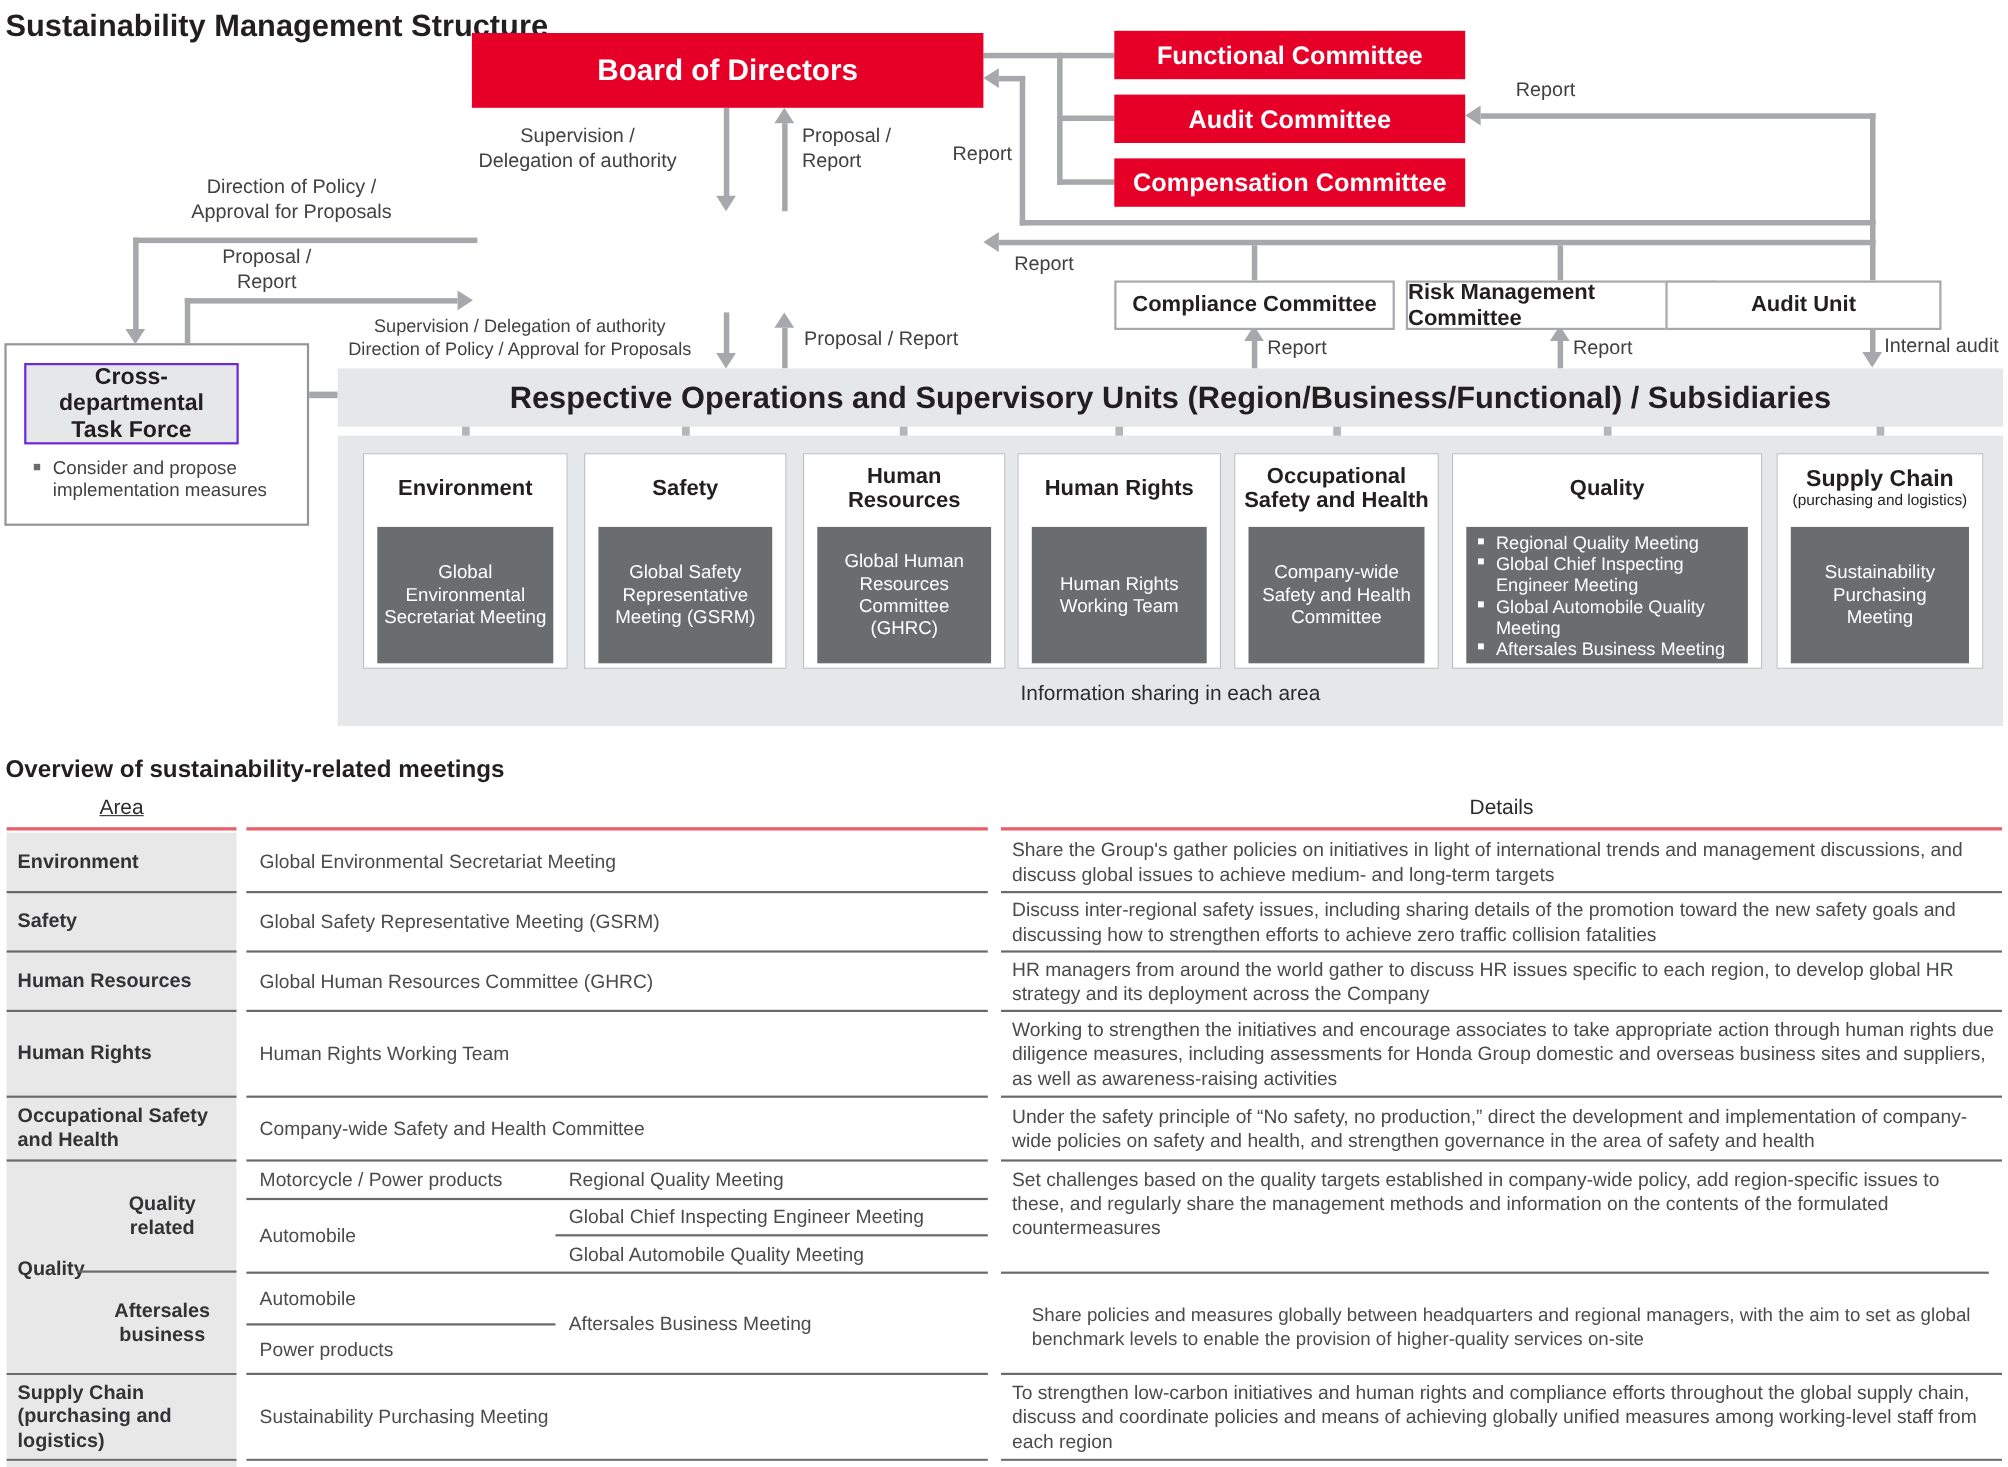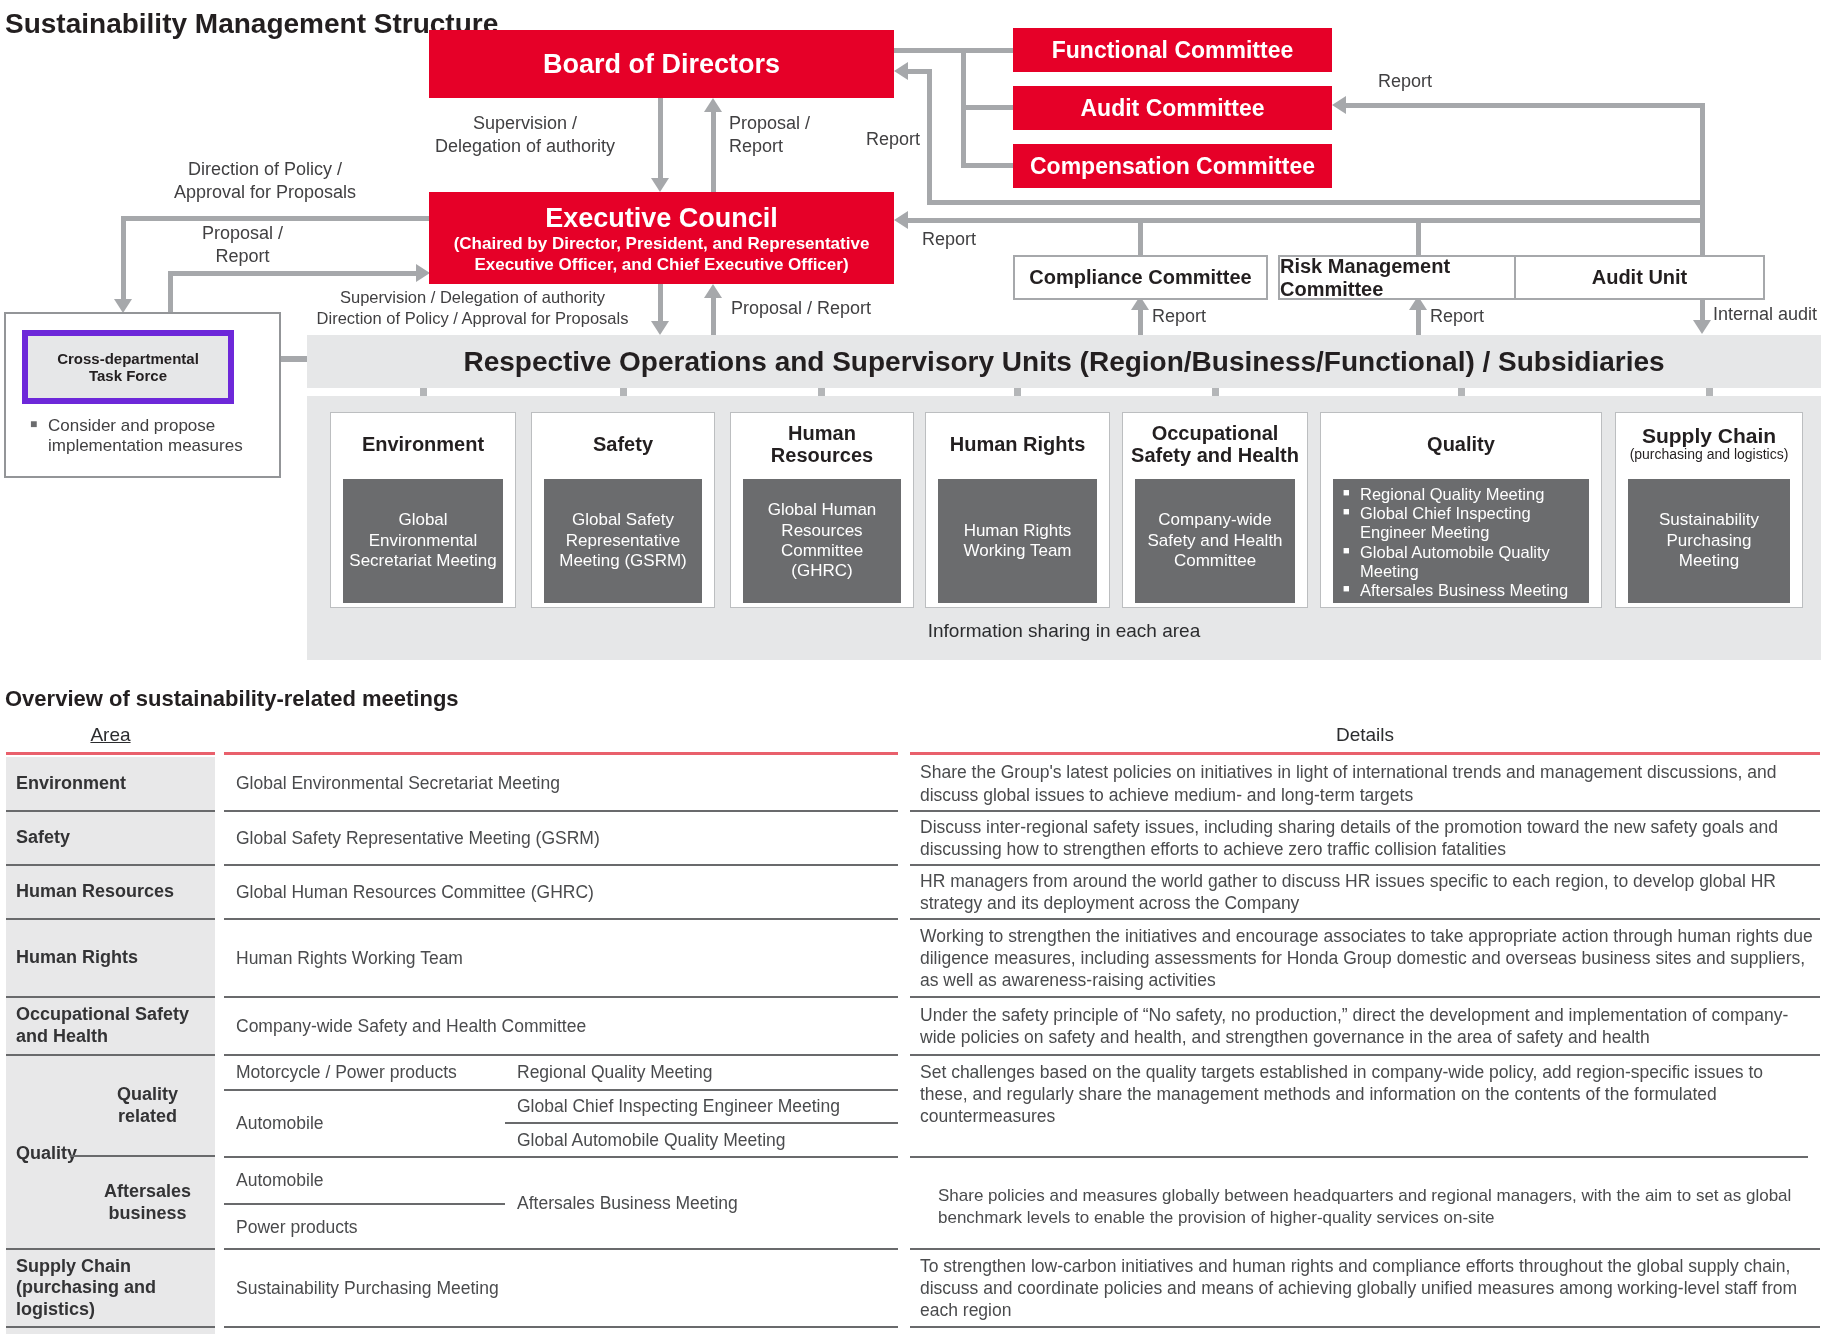--- a/index.html
+++ b/index.html
@@ -15,21 +15,21 @@
   .ec-sub{font-size:17px;line-height:1.18;font-weight:bold;}
   .cmte{font-size:23px;}
   .nom{left:1013px;top:28px;width:319px;height:44px;}
   .aud{left:1013px;top:86px;width:319px;height:44px;}
   .comp{left:1013px;top:144px;width:319px;height:44px;}
   .whitebox{position:absolute;background:#fff;border:2px solid #a6a8ab;box-sizing:border-box;display:flex;align-items:center;justify-content:center;font-weight:bold;font-size:20px;color:#231f20;}
   .compliance{left:1013px;top:255px;width:255px;height:45px;}
   .risk{left:1278px;top:255px;width:282px;height:45px;}
   .auditunit{left:1514px;top:255px;width:251px;height:45px;}
   .tf-outer{left:4px;top:312px;width:277px;height:166px;background:#fff;border:2px solid #939598;box-sizing:border-box;}
-  .tf-inner{left:22px;top:330px;width:212px;height:74px;background:#e6e7e8;border:6px solid #6d28d9;box-sizing:border-box;display:flex;align-items:center;justify-content:center;text-align:center;font-weight:bold;font-size:15px;line-height:1.15;}
+  .tf-inner{left:22px;top:330px;width:195px;height:74px;background:#e6e7e8;border:2px solid #6d28d9;box-sizing:border-box;display:flex;align-items:center;justify-content:center;text-align:center;font-weight:bold;font-size:21px;line-height:1.15;}
   .tf-note{left:30px;top:416px;width:236px;font-size:17px;line-height:1.2;color:#414042;padding-left:18px;box-sizing:border-box;}
   .tf-note::before{content:"\25A0";position:absolute;left:0;top:1px;font-size:12px;color:#6b6c6e;}
   .bar{left:307px;top:335px;width:1514px;height:53px;background:#e6e7e8;display:flex;align-items:center;justify-content:center;font-size:28px;font-weight:bold;color:#231f20;}
   .units-bg{left:307px;top:396px;width:1514px;height:264px;background:#e6e7e8;}
   .info{left:307px;top:620px;width:1514px;text-align:center;font-size:19px;color:#2b2c2e;}
   .unit{position:absolute;top:412px;height:196px;background:#fff;border:1px solid #bcbec0;box-sizing:border-box;}
   .u-title{height:62px;display:flex;align-items:center;justify-content:center;text-align:center;font-weight:bold;font-size:20px;line-height:1.1;color:#231f20;}
   .u-title-sc{height:62px;display:flex;flex-direction:column;align-items:center;justify-content:center;text-align:center;color:#231f20;}
   .u-title-sc .big{font-weight:bold;font-size:21px;line-height:1.05;}
   .u-title-sc .small{font-size:14px;line-height:1.1;}
@@ -142,25 +142,20 @@
 Report</div>
   <div class="lbl" style="left:922px;top:228px;">Report</div>
   <div class="lbl lbl-c lbl-sm" style="left:300px;top:287px;width:345px;">Supervision / Delegation of authority</div>
   <div class="lbl lbl-c lbl-sm" style="left:300px;top:308px;width:345px;">Direction of Policy / Approval for Proposals</div>
   <div class="lbl" style="left:731px;top:297px;">Proposal / Report</div>
   <div class="lbl" style="left:1152px;top:305px;">Report</div>
   <div class="lbl" style="left:1430px;top:305px;">Report</div>
   <div class="lbl" style="left:1713px;top:303px;">Internal audit</div>
 
   <div class="redbox bod">Board of Directors</div>
-  <div class="redbox ec">
-    <div class="ec-title">Executive Council</div>
-    <div class="ec-sub pre">(Chaired by Director, President, and Representative
-Executive Officer, and Chief Executive Officer)</div>
-  </div>
   <div class="redbox cmte nom">Functional Committee</div>
   <div class="redbox cmte aud">Audit Committee</div>
   <div class="redbox cmte comp">Compensation Committee</div>
 
   <div class="whitebox compliance">Compliance Committee</div>
   <div class="whitebox risk">Risk Management Committee</div>
   <div class="whitebox auditunit">Audit Unit</div>
 
   <div class="abs tf-outer"></div>
   <div class="abs tf-inner pre">Cross-departmental
@@ -216,21 +211,21 @@
   <div class="t-head" style="left:910px;width:910px;">Details</div>
   <div class="redline" style="left:6px;width:209px;"></div>
   <div class="redline" style="left:224px;width:674px;"></div>
   <div class="redline" style="left:910px;width:910px;"></div>
 
   <div class="rows">
 
     <div class="trow r53">
       <div class="c-area">Environment</div>
       <div class="c-meet">Global Environmental Secretariat Meeting</div>
-      <div class="c-det">Share the Group's latest policies on initiatives in light of international trends and management discussions, and discuss global issues to achieve medium- and long-term targets</div>
+      <div class="c-det">Share the Group's gather policies on initiatives in light of international trends and management discussions, and discuss global issues to achieve medium- and long-term targets</div>
     </div>
 
     <div class="trow r54">
       <div class="c-area sep">Safety</div>
       <div class="c-meet sep">Global Safety Representative Meeting (GSRM)</div>
       <div class="c-det sep">Discuss inter-regional safety issues, including sharing details of the promotion toward the new safety goals and discussing how to strengthen efforts to achieve zero traffic collision fatalities</div>
     </div>
 
     <div class="trow r54">
       <div class="c-area sep">Human Resources</div>

